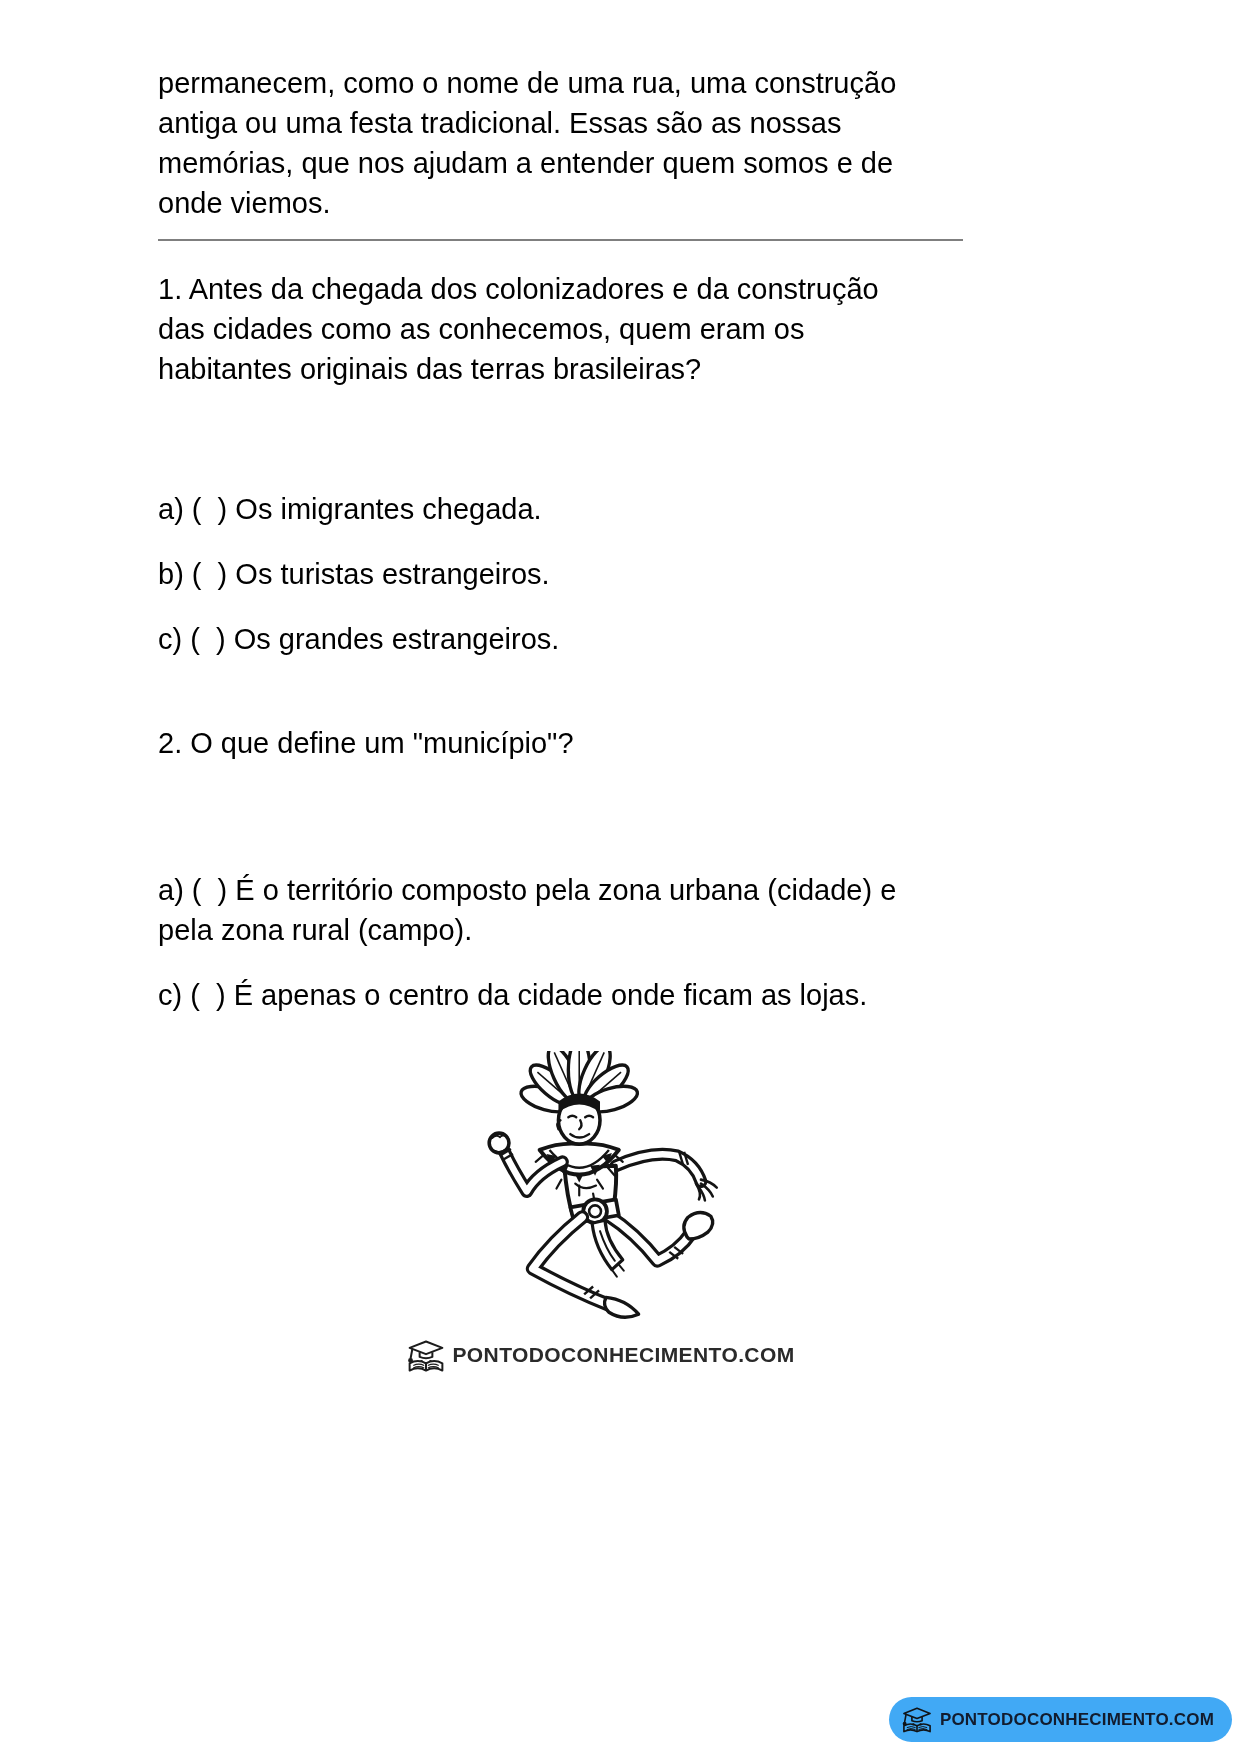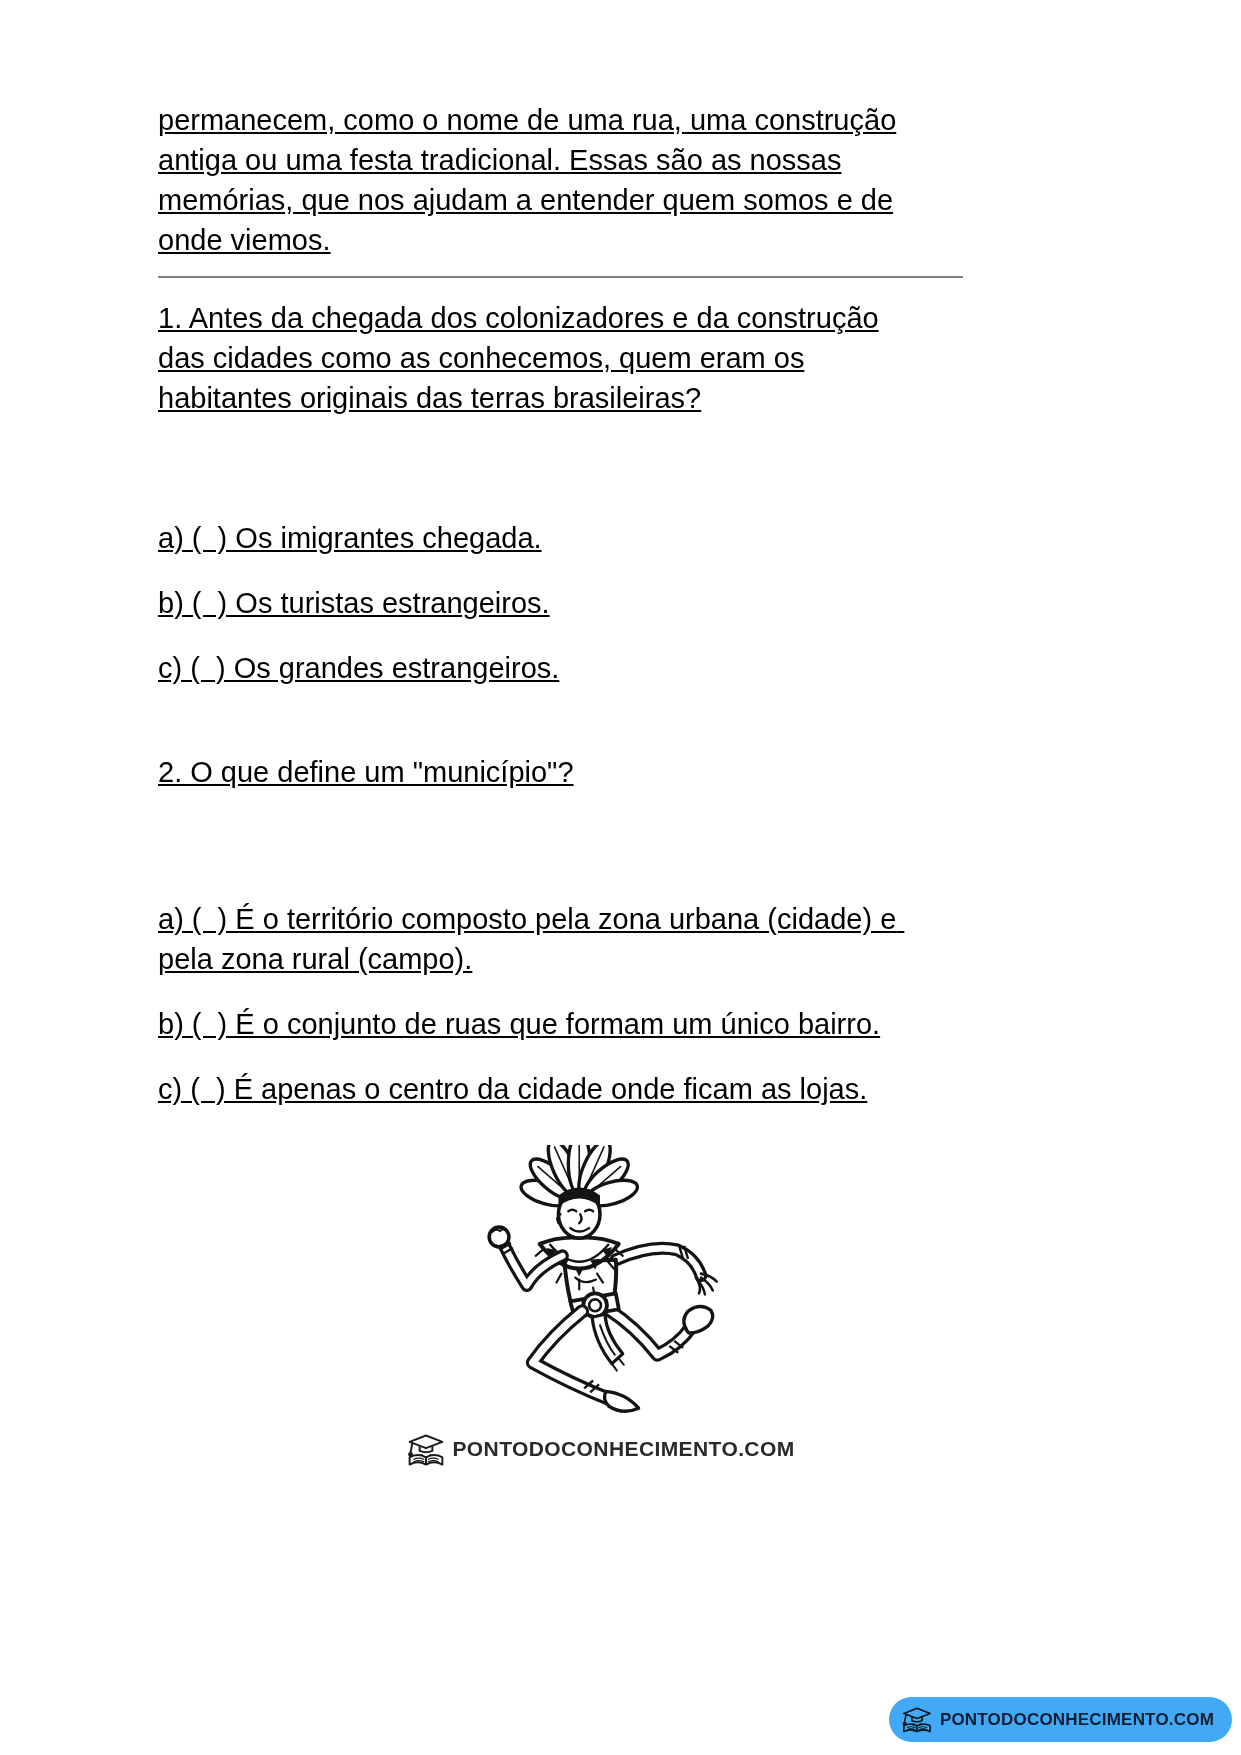--- a/index.html
+++ b/index.html
@@ -14,31 +14,30 @@
     width:1241px;height:1755px;
     font-family:"Liberation Sans","DejaVu Sans",sans-serif;
     color:var(--body-text);
     position:relative;
     overflow:hidden;
   }
   .page{position:relative;width:1241px;height:1755px;background:#ffffff;}
   .content{
     width:805px;
     margin-left:158px;
-    padding-top:100px;
+    padding-top:63px;
     font-size:29px;
     line-height:40px;
-    text-decoration:underline;
   }
   .para{width:775px;}
   .rule{
     border:none;height:2px;background:var(--divider);
     width:805px;margin-top:16px;
   }
-  .question{width:775px;margin-top:20px;}
+  .question{width:775px;margin-top:28px;}
   .question.q2{margin-top:64px;}
   .options{margin-top:100px;}
   .options.opts2{margin-top:107px;}
   .option{
     width:775px;
     margin-bottom:25px;
     white-space:pre-wrap;
   }
   .figure-block{
     width:310px;
@@ -88,21 +87,20 @@
     <div class="options opts1">
       <p class="option">a) (  ) Os imigrantes chegada.</p>
       <p class="option">b) (  ) Os turistas estrangeiros.</p>
       <p class="option">c) (  ) Os grandes estrangeiros.</p>
     </div>
 
     <p class="question q2">2. O que define um "município"?</p>
 
     <div class="options opts2">
       <p class="option">a) (  ) É o território composto pela zona urbana (cidade) e pela zona rural (campo).</p>
-      <p class="option">b) (  ) É o conjunto de ruas que formam um único bairro.</p>
       <p class="option">c) (  ) É apenas o centro da cidade onde ficam as lojas.</p>
     </div>
   </div>
 
   <div class="figure-block">
 
     <svg class="dancer-svg" viewBox="0 0 250 285" xmlns="http://www.w3.org/2000/svg">
 
       <g stroke="#141414" stroke-width="3.4" fill="#ffffff" stroke-linejoin="round">
         <ellipse cx="103" cy="24" rx="11" ry="27" transform="rotate(-74 103 58)"></ellipse>

